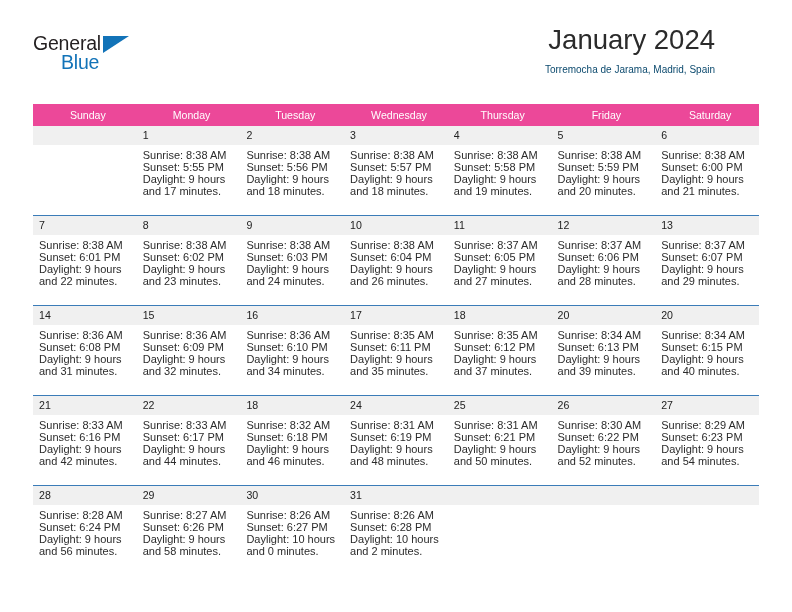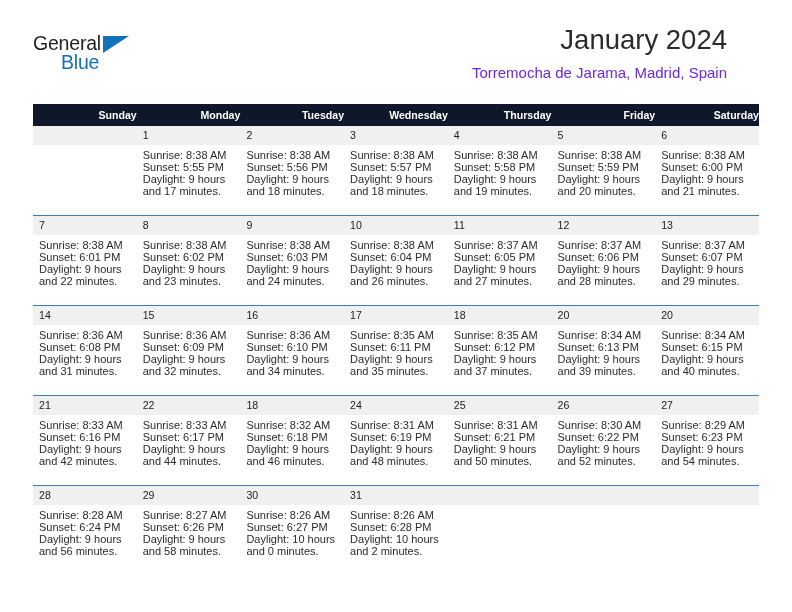--- a/index.html
+++ b/index.html
@@ -61,54 +61,54 @@
     left: 28px;
     top: 19px;
     font-size: 19.5px;
     letter-spacing: -0.2px;
     color: #1273b8;
     font-family: "Liberation Sans", sans-serif;
   }
 
   .title-block {
     position: absolute;
-    right: 0;
+    right: 12px;
     top: 0;
     text-align: right;
   }
   .cal-title {
     font-size: 27.5px;
     color: #2b2b2b;
     line-height: 1.05;
     white-space: nowrap;
     font-weight: normal;
     margin: 0;
   }
   .cal-sub {
     margin-top: 9px;
-    font-size: 15px;
-    color: #6d28d9;
+    font-size: 10px;
+    color: #0c4a6e;
     white-space: nowrap;
   }
 
   
   .cal {
     position: absolute;
     left: 33px;
     top: 104px;
     width: 726px;
     border-collapse: collapse;
     table-layout: fixed;
   }
   .cal th {
-    background: #0f172a;
+    background: #ec4899;
     color: #ffffff;
     font-size: 10.6px;
-    font-weight: bold;
-    text-align: right;
+    font-weight: normal;
+    text-align: center;
     padding: 5px 0 5px 6px;
     height: 11px;
     border: none;
   }
   .cal td {
     width: 103.71px;
     vertical-align: top;
     padding: 0;
     border: none;
     background: #ffffff;

